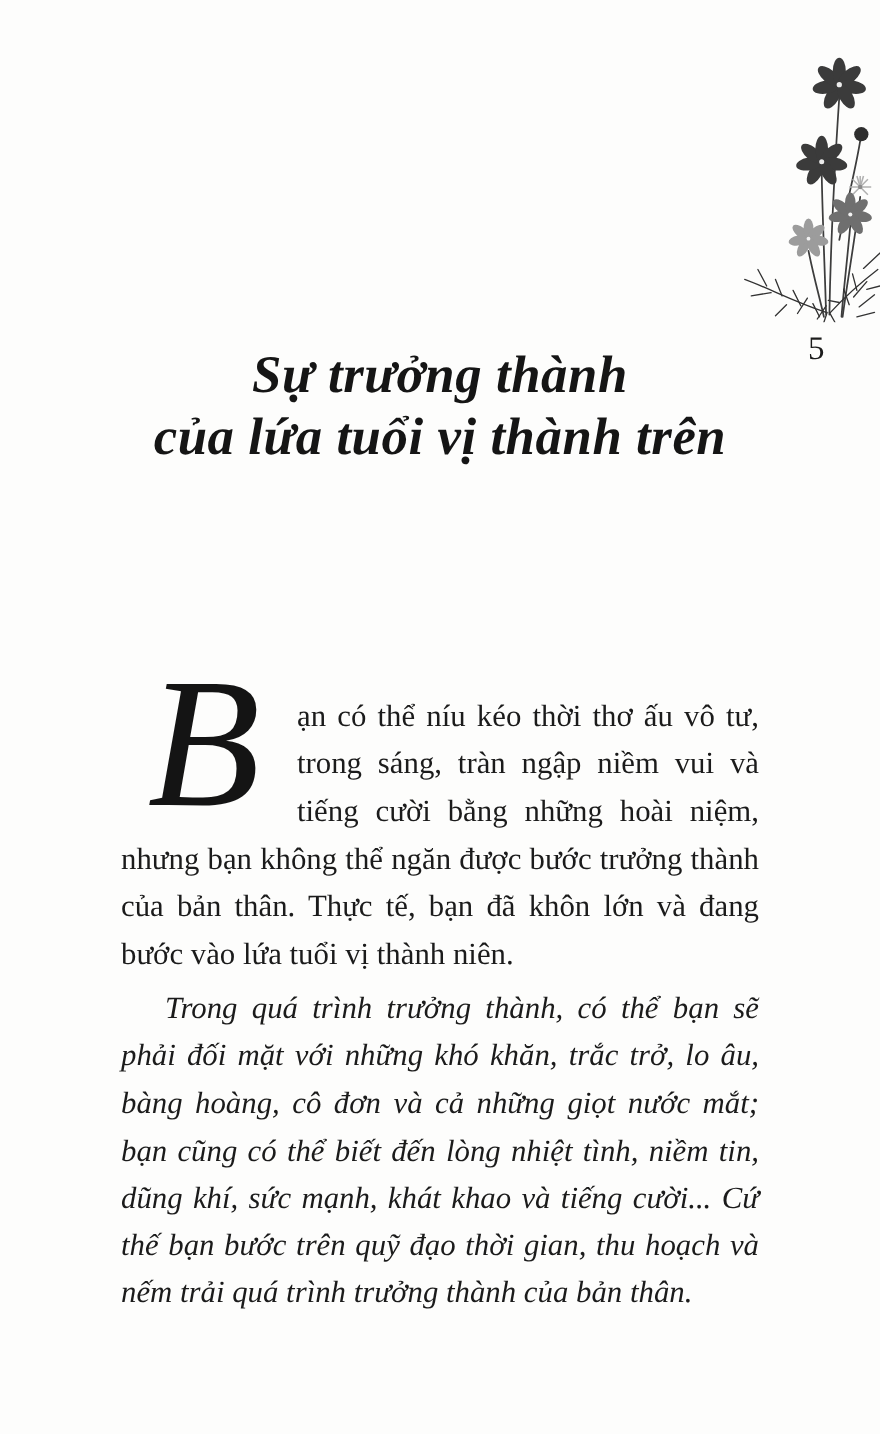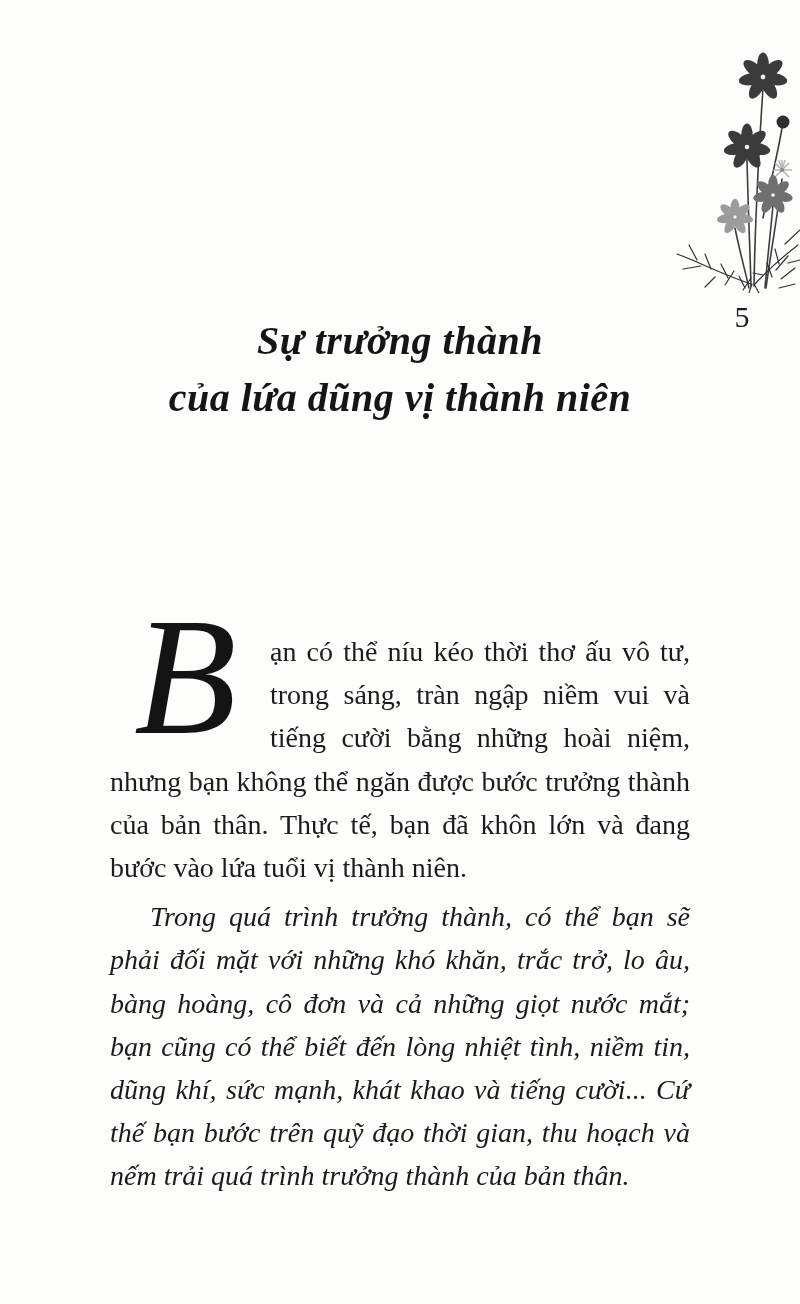--- a/index.html
+++ b/index.html
@@ -33,21 +33,21 @@
 
   .chapter-title {
     position: absolute;
     left: 0;
     top: 312px;
     width: 800px;
     margin: 0;
     text-align: center;
     font-style: italic;
     font-weight: 600;
-    font-size: 40px;
+    font-size: 48px;
     line-height: 57px;
     color: #151515;
     letter-spacing: 0.5px;
   }
 
   .body-copy {
     position: absolute;
     left: 110px;
     top: 630px;
     width: 580px;
@@ -165,21 +165,21 @@
     <path class="twig" d="M120 201 L124 216 M133 208 L121 222 M140 220 L126 231 M112 215 L117 229 M108 227 L98 225"></path>
     <path class="twig" d="M145 182 L130 196 M145 212 L133 215 M140 236 L124 240"></path>
     <path class="twig" d="M97 236 L94 245 M99 236 L104 245 M96 230 L88 242"></path>
   </svg>
 </div>
 
 <div class="page-number">5</div>
 
 <h1 class="chapter-title">
   <span>Sự trưởng thành</span><br>
-  <span>của lứa dũng vị thành niên</span>
+  <span>của lứa tuổi vị thành trên</span>
 </h1>
 
 <div class="body-copy">
   <p class="para para-first">
     <span class="dropcap-spacer"></span>
     <span class="dropcap">B</span>
     <span>ạn có thể níu kéo thời thơ ấu vô tư, trong sáng, tràn ngập niềm vui và tiếng cười bằng những hoài niệm, nhưng bạn không thể ngăn được bước trưởng thành của bản thân. Thực tế, bạn đã khôn lớn và đang bước vào lứa tuổi vị thành niên.</span>
   </p>
   <p class="para para-second">Trong quá trình trưởng thành, có thể bạn sẽ phải đối mặt với những khó khăn, trắc trở, lo âu, bàng hoàng, cô đơn và cả những giọt nước mắt; bạn cũng có thể biết đến lòng nhiệt tình, niềm tin, dũng khí, sức mạnh, khát khao và tiếng cười... Cứ thế bạn bước trên quỹ đạo thời gian, thu hoạch và nếm trải quá trình trưởng thành của bản thân.</p>
 </div>

